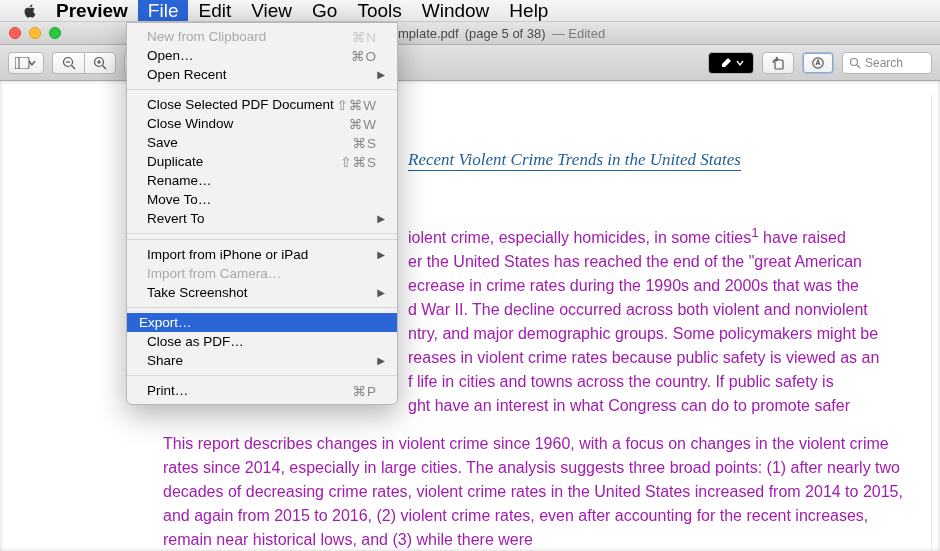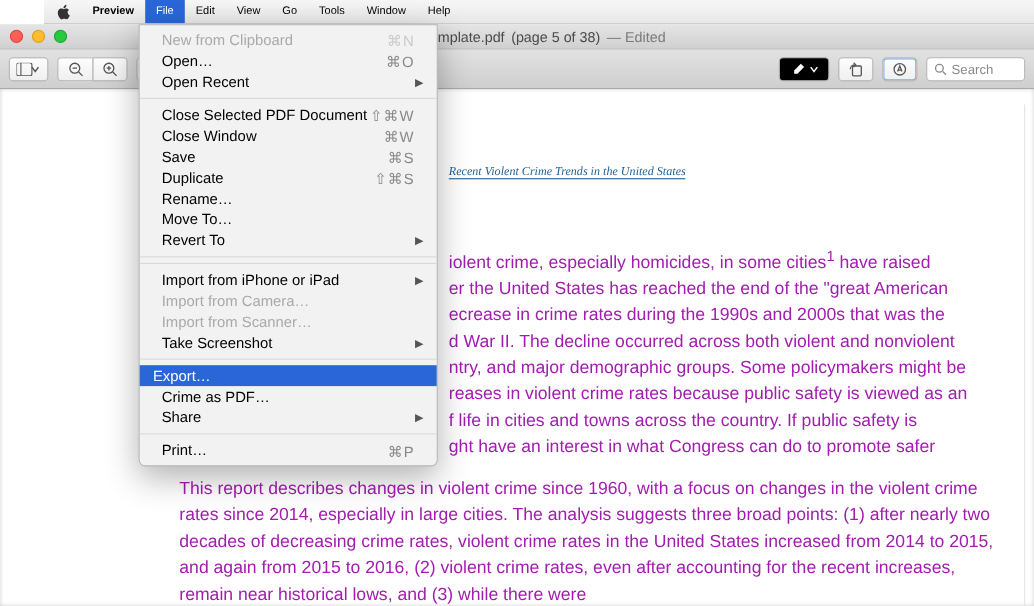--- a/index.html
+++ b/index.html
@@ -15,25 +15,24 @@
     overflow: hidden;
     background: #fff;
     position: relative;
   }
   
   .menubar {
     height: 22px;
     background: linear-gradient(to bottom, #f6f6f6, #e8e8e8);
     display: flex;
     align-items: center;
-    padding-left: 10px;
-    font-size: 10px;
+    padding-left: 22px;
+    font-size: 19px;
     color: #000;
     border-bottom: 1px solid #c9c9c9;
-    margin-left: 40px;
   }
   .menubar .apple {
     width: 14px;
     height: 14px;
     margin-right: 10px;
   }
   .menubar .app {
     font-weight: 600;
     padding: 0 10px;
     height: 100%;
@@ -161,21 +160,21 @@
     position: relative;
   }
   .page .heading {
     position: absolute;
     left: 400px;
     top: 55px;
     font-family: Georgia, 'Times New Roman', serif;
     font-style: italic;
     color: #1f5f99;
     border-bottom: 1px solid #1f5f99;
-    font-size: 11px;
+    font-size: 17px;
     white-space: nowrap;
   }
   .page .body {
     margin-top: 78px;
     font-family: Georgia, 'Times New Roman', serif;
     font-size: 16px;
     line-height: 1.5;
     color: #a21caf;
   }
   .page .body p {
@@ -389,33 +388,30 @@
   </div>
   <div class="sep"></div>
   <div class="sep"></div>
   <div class="row">
     <span>Import from iPhone or iPad</span>
       <span class="arrow">▶</span>
   </div>
   <div class="row disabled">
     <span>Import from Camera…</span>
   </div>
-  <div class="row disabled">
-    <span>Import from Scanner…</span>
-  </div>
   <div class="row">
     <span>Take Screenshot</span>
       <span class="arrow">▶</span>
   </div>
   <div class="sep"></div>
   <div class="row sel">
     <span>Export…</span>
   </div>
   <div class="row">
-    <span>Crime as PDF…</span>
+    <span>Close as PDF…</span>
   </div>
   <div class="row">
     <span>Share</span>
       <span class="arrow">▶</span>
   </div>
   <div class="sep"></div>
   <div class="row">
     <span>Print…</span>
       <span class="sc">⌘P</span>
   </div>

